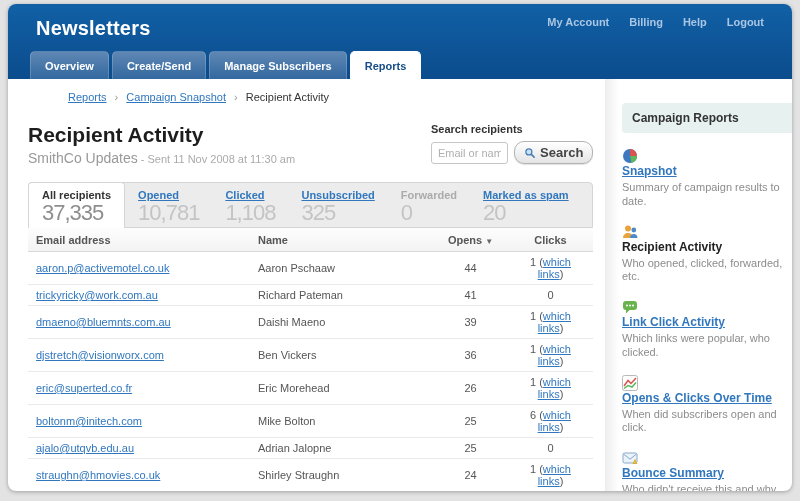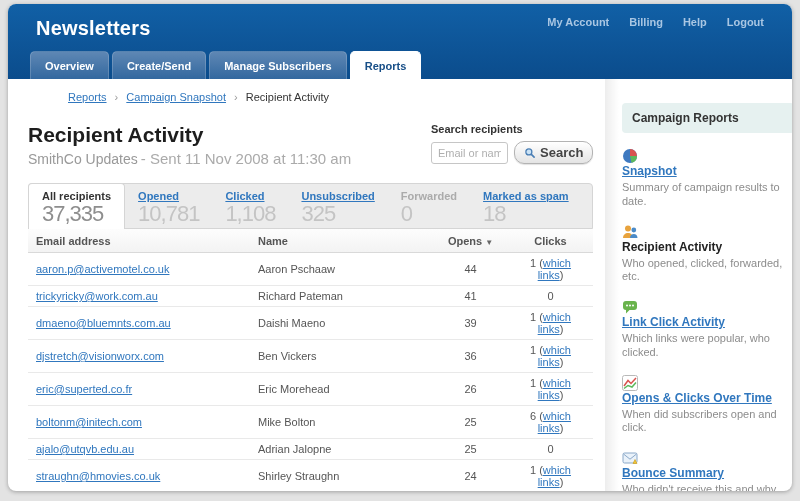--- a/index.html
+++ b/index.html
@@ -28,21 +28,21 @@
   .main { width:565px; margin-left:20px; padding-top:12px; }
 
   .breadcrumb { margin-bottom:20px;padding-left:40px; }
   .breadcrumb .sep { color:#999; margin:0 5px; }
   .breadcrumb .current { color:#333; }
 
   .title-row { display:flex; justify-content:space-between; align-items:flex-start; }
   .page-title { font-size:21px; font-weight:bold; color:#1d1d1d; }
   .subtitle { margin-top:3px; color:#999; }
   .campaign-name { font-size:14px; }
-  .sent-info { font-size:15px; color:#AAA; }
+  .sent-info { font-size:11px; color:#AAA; }
   .search-box { text-align:left; width:162px; }
   .search-label { font-weight:bold; color:#333; margin-bottom:6px; }
   .search-controls { display:flex; gap:6px; align-items:center; }
   .search-input { width:77px; height:22px; border:1px solid #C6C6C6; border-radius:3px;
     padding:0 6px; font-size:11px; color:#333; font-family:"Liberation Sans",sans-serif; }
   .search-input::placeholder { color:#AFAFAF; }
   .btn { display:inline-flex; align-items:center; gap:4px; padding:3px 9px; font-size:13px;
     font-weight:bold; color:#444; background:linear-gradient(#FFF,#E4E4E4);
     border:1px solid #B3B3B3; border-radius:10px; cursor:pointer;
     box-shadow:0 1px 1px rgba(0,0,0,.12); font-family:"Liberation Sans",sans-serif; }
@@ -153,21 +153,21 @@
         <div class="stat">
           <div class="lbl"><a>Unsubscribed</a></div>
           <div class="val">325</div>
         </div>
         <div class="stat">
           <div class="lbl muted">Forwarded</div>
           <div class="val">0</div>
         </div>
         <div class="stat">
           <div class="lbl"><a>Marked as spam</a></div>
-          <div class="val">18</div>
+          <div class="val">20</div>
         </div>
       </div>
 
       <table>
         <thead>
           <tr>
             <th style="width:222px">Email address</th>
             <th style="width:183px">Name</th>
             <th class="c" style="width:75px"><span>Opens</span> <span class="sort-arrow">▼</span></th>
             <th class="c" style="width:85px"><span>Clicks</span></th>

